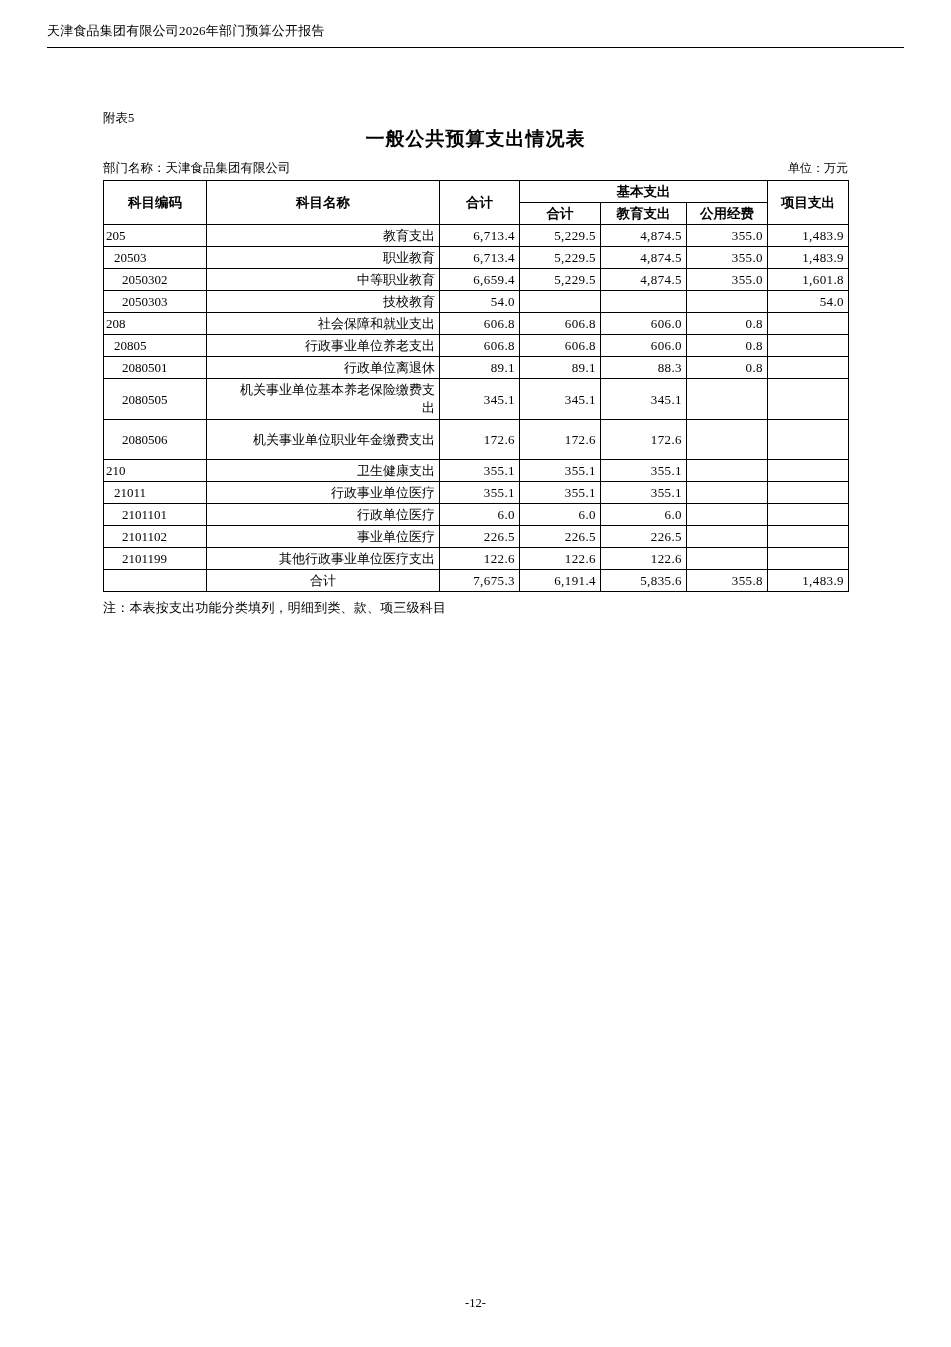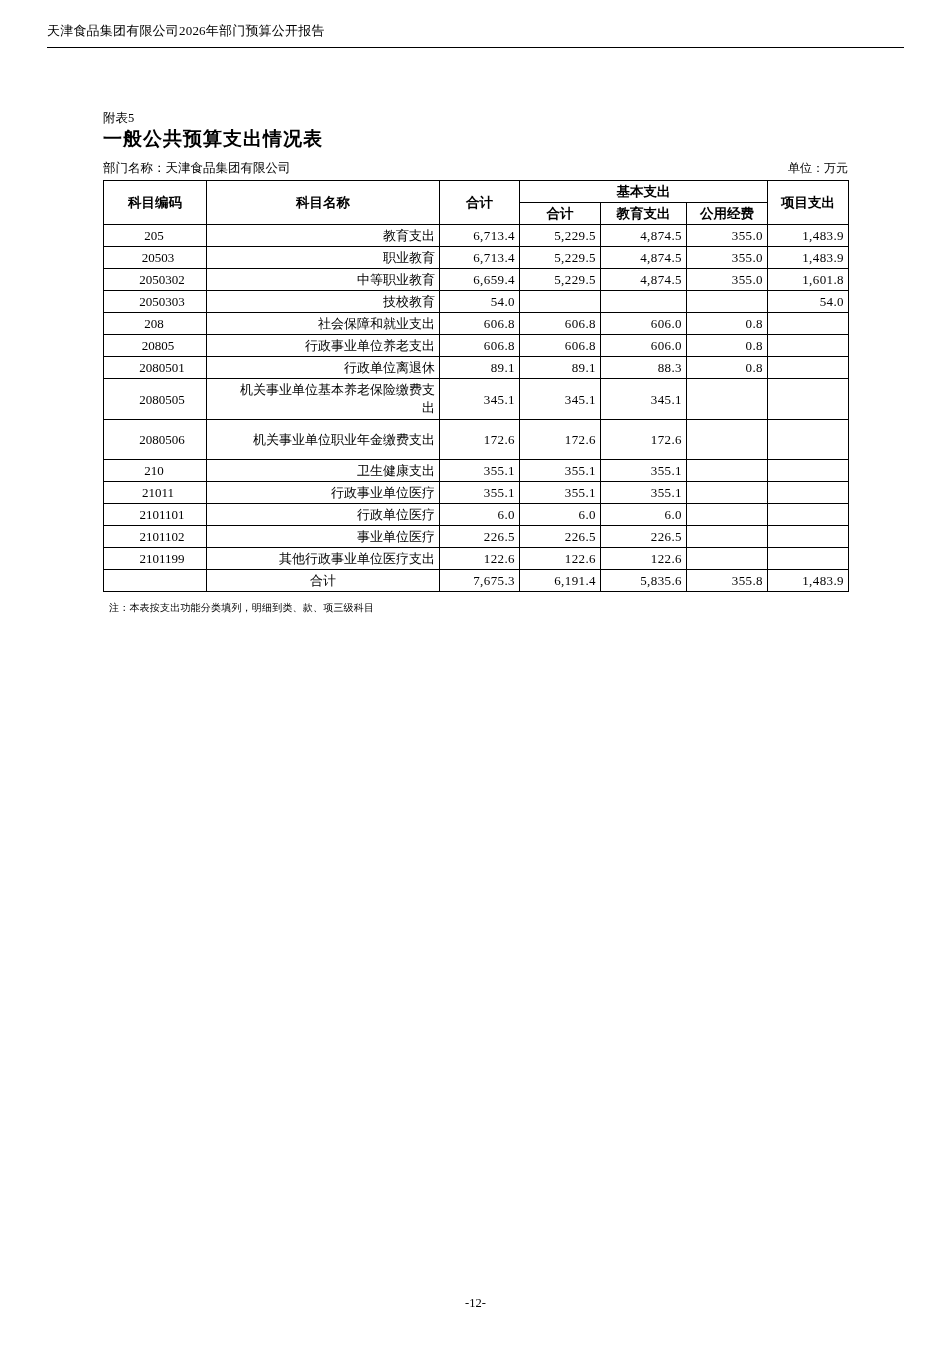--- a/index.html
+++ b/index.html
@@ -42,21 +42,21 @@
     position: absolute;
     left: 103px;
     top: 110px;
     width: 745px;
   }
   .attach-label {
     font-size: 12.5px;
     line-height: 16px;
   }
   .title {
-    text-align: left;
+    text-align: center;
     font-family: "Liberation Sans", "DejaVu Sans", sans-serif;
     font-weight: bold;
     font-size: 19px;
     line-height: 26px;
     letter-spacing: 1px;
     margin: 0 0 8px 0;
   }
   .subrow {
     display: flex;
     justify-content: space-between;
@@ -94,21 +94,21 @@
   
   col.c-code   { width: 103px; }
   col.c-name   { width: 233px; }
   col.c-total  { width: 80px; }
   col.c-btotal { width: 81px; }
   col.c-person { width: 86px; }
   col.c-public { width: 81px; }
   col.c-proj   { width: 81px; }
 
   td.code {
-    text-align: center;
+    text-align: left;
     font-family: "Liberation Serif", serif;
     white-space: nowrap;
   }
   td.num {
     text-align: right;
     font-family: "Liberation Serif", serif;
     letter-spacing: 0.4px;
     padding-right: 5px;
   }
   td.name { text-align: right; }
@@ -116,25 +116,24 @@
   td.name.lvl1 { padding-left: 14px; }
   td.name.lvl2 { padding-left: 24px; }
   td.code.lvl0 { padding-left: 2px; }
   td.code.lvl1 { padding-left: 10px; }
   td.code.lvl2 { padding-left: 18px; }
   td.total-label { text-align: center; }
   tr.tall td { height: 40px; }
   tr.tall td.name { line-height: 18px; }
 
   .note {
-    font-size: 10px;
+    font-size: 13px;
     line-height: 20px;
     margin-top: 6px;
     letter-spacing: 0.2px;
-    margin-left: 6px;
   }
   .footer-page {
     position: absolute;
     left: 0;
     right: 0;
     top: 1296px;
     text-align: center;
     font-size: 12.5px;
   }
 </style>

